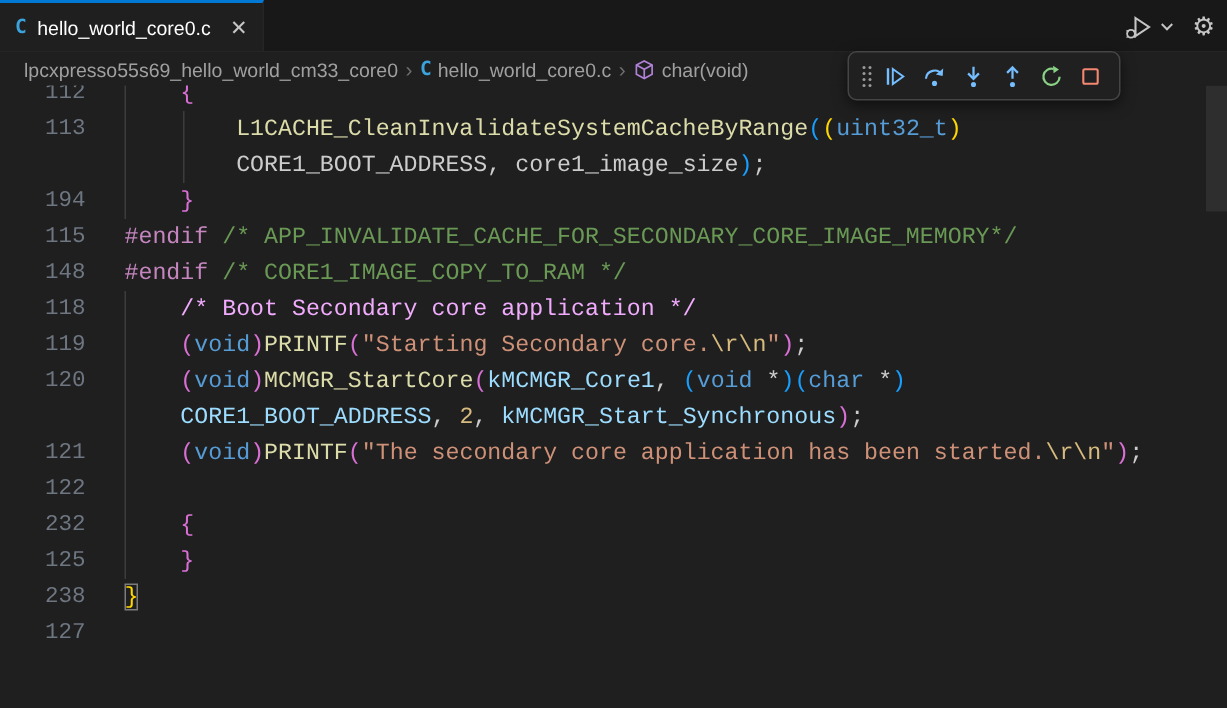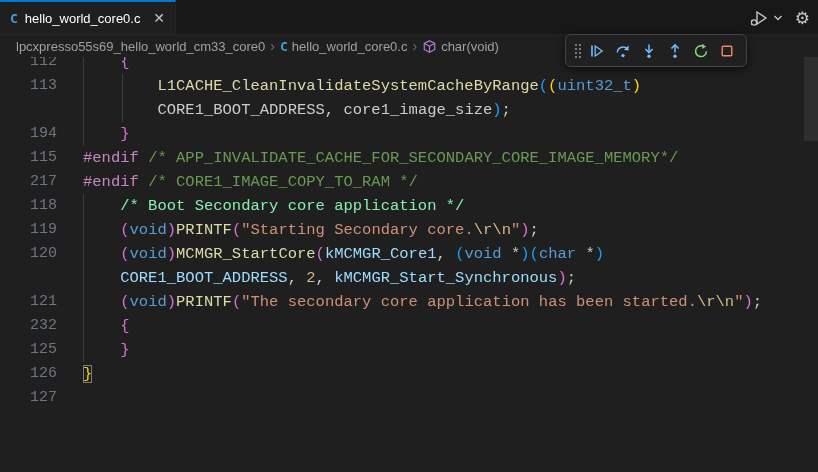--- a/index.html
+++ b/index.html
@@ -166,25 +166,26 @@
     </div>
   </div>
 
 <div class="editor">
   <div class="code-lines">
       <div class="row"><div class="glyph"></div><div class="lnum">112</div><div class="code"><span class="guide" style="left: 26px;"></span><span style="color: rgb(204, 204, 204);">    </span><span style="color: rgb(218, 112, 214);">{</span></div></div>
       <div class="row"><div class="glyph"></div><div class="lnum">113</div><div class="code"><span class="guide" style="left: 26px;"></span><span class="guide" style="left: 64.52px;"></span><span style="color: rgb(204, 204, 204);">        </span><span style="color: rgb(220, 220, 170);">L1CACHE_CleanInvalidateSystemCacheByRange</span><span style="color: rgb(23, 159, 255);">(</span><span style="color: rgb(255, 215, 0);">(</span><span style="color: rgb(86, 156, 214);">uint32_t</span><span style="color: rgb(255, 215, 0);">)</span></div></div>
       <div class="row"><div class="glyph"></div><div class="lnum"></div><div class="code"><span class="guide" style="left: 26px;"></span><span class="guide" style="left: 64.52px;"></span><span style="color: rgb(204, 204, 204);">        </span><span style="color: rgb(204, 204, 204);">CORE1_BOOT_ADDRESS</span><span style="color: rgb(204, 204, 204);">, </span><span style="color: rgb(204, 204, 204);">core1_image_size</span><span style="color: rgb(23, 159, 255);">)</span><span style="color: rgb(204, 204, 204);">;</span></div></div>
       <div class="row"><div class="glyph"></div><div class="lnum">194</div><div class="code"><span class="guide" style="left: 26px;"></span><span style="color: rgb(204, 204, 204);">    </span><span style="color: rgb(218, 112, 214);">}</span></div></div>
       <div class="row"><div class="glyph"></div><div class="lnum">115</div><div class="code"><span style="color: rgb(197, 134, 192);">#endif</span><span style="color: rgb(204, 204, 204);"> </span><span style="color: rgb(106, 153, 85);">/* APP_INVALIDATE_CACHE_FOR_SECONDARY_CORE_IMAGE_MEMORY*/</span></div></div>
-      <div class="row"><div class="glyph"></div><div class="lnum">217</div><div class="code"><span style="color: rgb(197, 134, 192);">#endif</span><span style="color: rgb(204, 204, 204);"> </span><span style="color: rgb(106, 153, 85);">/* CORE1_IMAGE_COPY_TO_RAM */</span></div></div>
-      <div class="row"><div class="glyph"></div><div class="lnum">118</div><div class="code"><span class="guide" style="left: 26px;"></span><span style="color: rgb(204, 204, 204);">    </span><span style="color: #86efac;">/* Boot Secondary core application */</span></div></div>
+      <div class="row"><div class="glyph"></div><div class="lnum">148</div><div class="code"><span style="color: rgb(197, 134, 192);">#endif</span><span style="color: rgb(204, 204, 204);"> </span><span style="color: rgb(106, 153, 85);">/* CORE1_IMAGE_COPY_TO_RAM */</span></div></div>
+      <div class="row"><div class="glyph"></div><div class="lnum">118</div><div class="code"><span class="guide" style="left: 26px;"></span><span style="color: rgb(204, 204, 204);">    </span><span style="color: #f0abfc;">/* Boot Secondary core application */</span></div></div>
       <div class="row"><div class="glyph"></div><div class="lnum">119</div><div class="code"><span class="guide" style="left: 26px;"></span><span style="color: rgb(204, 204, 204);">    </span><span style="color: rgb(218, 112, 214);">(</span><span style="color: rgb(86, 156, 214);">void</span><span style="color: rgb(218, 112, 214);">)</span><span style="color: rgb(220, 220, 170);">PRINTF</span><span style="color: rgb(218, 112, 214);">(</span><span style="color: rgb(206, 145, 120);">"Starting Secondary core.</span><span style="color: rgb(215, 186, 125);">\r\n</span><span style="color: rgb(206, 145, 120);">"</span><span style="color: rgb(218, 112, 214);">)</span><span style="color: rgb(204, 204, 204);">;</span></div></div>
       <div class="row"><div class="glyph"></div><div class="lnum">120</div><div class="code"><span class="guide" style="left: 26px;"></span><span style="color: rgb(204, 204, 204);">    </span><span style="color: rgb(218, 112, 214);">(</span><span style="color: rgb(86, 156, 214);">void</span><span style="color: rgb(218, 112, 214);">)</span><span style="color: rgb(220, 220, 170);">MCMGR_StartCore</span><span style="color: rgb(218, 112, 214);">(</span><span style="color: rgb(156, 220, 254);">kMCMGR_Core1</span><span style="color: rgb(204, 204, 204);">, </span><span style="color: rgb(23, 159, 255);">(</span><span style="color: rgb(86, 156, 214);">void</span><span style="color: rgb(204, 204, 204);"> *</span><span style="color: rgb(23, 159, 255);">)</span><span style="color: rgb(23, 159, 255);">(</span><span style="color: rgb(86, 156, 214);">char</span><span style="color: rgb(204, 204, 204);"> *</span><span style="color: rgb(23, 159, 255);">)</span></div></div>
       <div class="row"><div class="glyph"></div><div class="lnum"></div><div class="code"><span class="guide" style="left: 26px;"></span><span style="color: rgb(204, 204, 204);">    </span><span style="color: rgb(156, 220, 254);">CORE1_BOOT_ADDRESS</span><span style="color: rgb(204, 204, 204);">, </span><span style="color: rgb(215, 186, 125);">2</span><span style="color: rgb(204, 204, 204);">, </span><span style="color: rgb(156, 220, 254);">kMCMGR_Start_Synchronous</span><span style="color: rgb(218, 112, 214);">)</span><span style="color: rgb(204, 204, 204);">;</span></div></div>
       <div class="row"><div class="glyph"></div><div class="lnum">121</div><div class="code"><span class="guide" style="left: 26px;"></span><span style="color: rgb(204, 204, 204);">    </span><span style="color: rgb(218, 112, 214);">(</span><span style="color: rgb(86, 156, 214);">void</span><span style="color: rgb(218, 112, 214);">)</span><span style="color: rgb(220, 220, 170);">PRINTF</span><span style="color: rgb(218, 112, 214);">(</span><span style="color: rgb(206, 145, 120);">"The secondary core application has been started.</span><span style="color: rgb(215, 186, 125);">\r\n</span><span style="color: rgb(206, 145, 120);">"</span><span style="color: rgb(218, 112, 214);">)</span><span style="color: rgb(204, 204, 204);">;</span></div></div>
+      <div class="row"><div class="glyph"></div><div class="lnum">122</div><div class="code"><span class="guide" style="left: 26px;"></span></div></div>
       <div class="row"><div class="glyph"></div><div class="lnum">232</div><div class="code"><span class="guide" style="left: 26px;"></span><span style="color: rgb(204, 204, 204);">    </span><span style="color: rgb(218, 112, 214);">{</span></div></div>
       <div class="row"><div class="glyph"></div><div class="lnum">125</div><div class="code"><span class="guide" style="left: 26px;"></span><span style="color: rgb(204, 204, 204);">    </span><span style="color: rgb(218, 112, 214);">}</span></div></div>
-      <div class="row"><div class="glyph"></div><div class="lnum">126</div><div class="code"><span class="match" style="color: rgb(255, 215, 0);">}</span></div></div>
+      <div class="row"><div class="glyph"></div><div class="lnum">238</div><div class="code"><span class="match" style="color: rgb(255, 215, 0);">}</span></div></div>
       <div class="row"><div class="glyph"></div><div class="lnum">127</div><div class="code"></div></div>
     </div>
   <div class="scroll-slider"></div>
 </div>
 
 </body></html>

